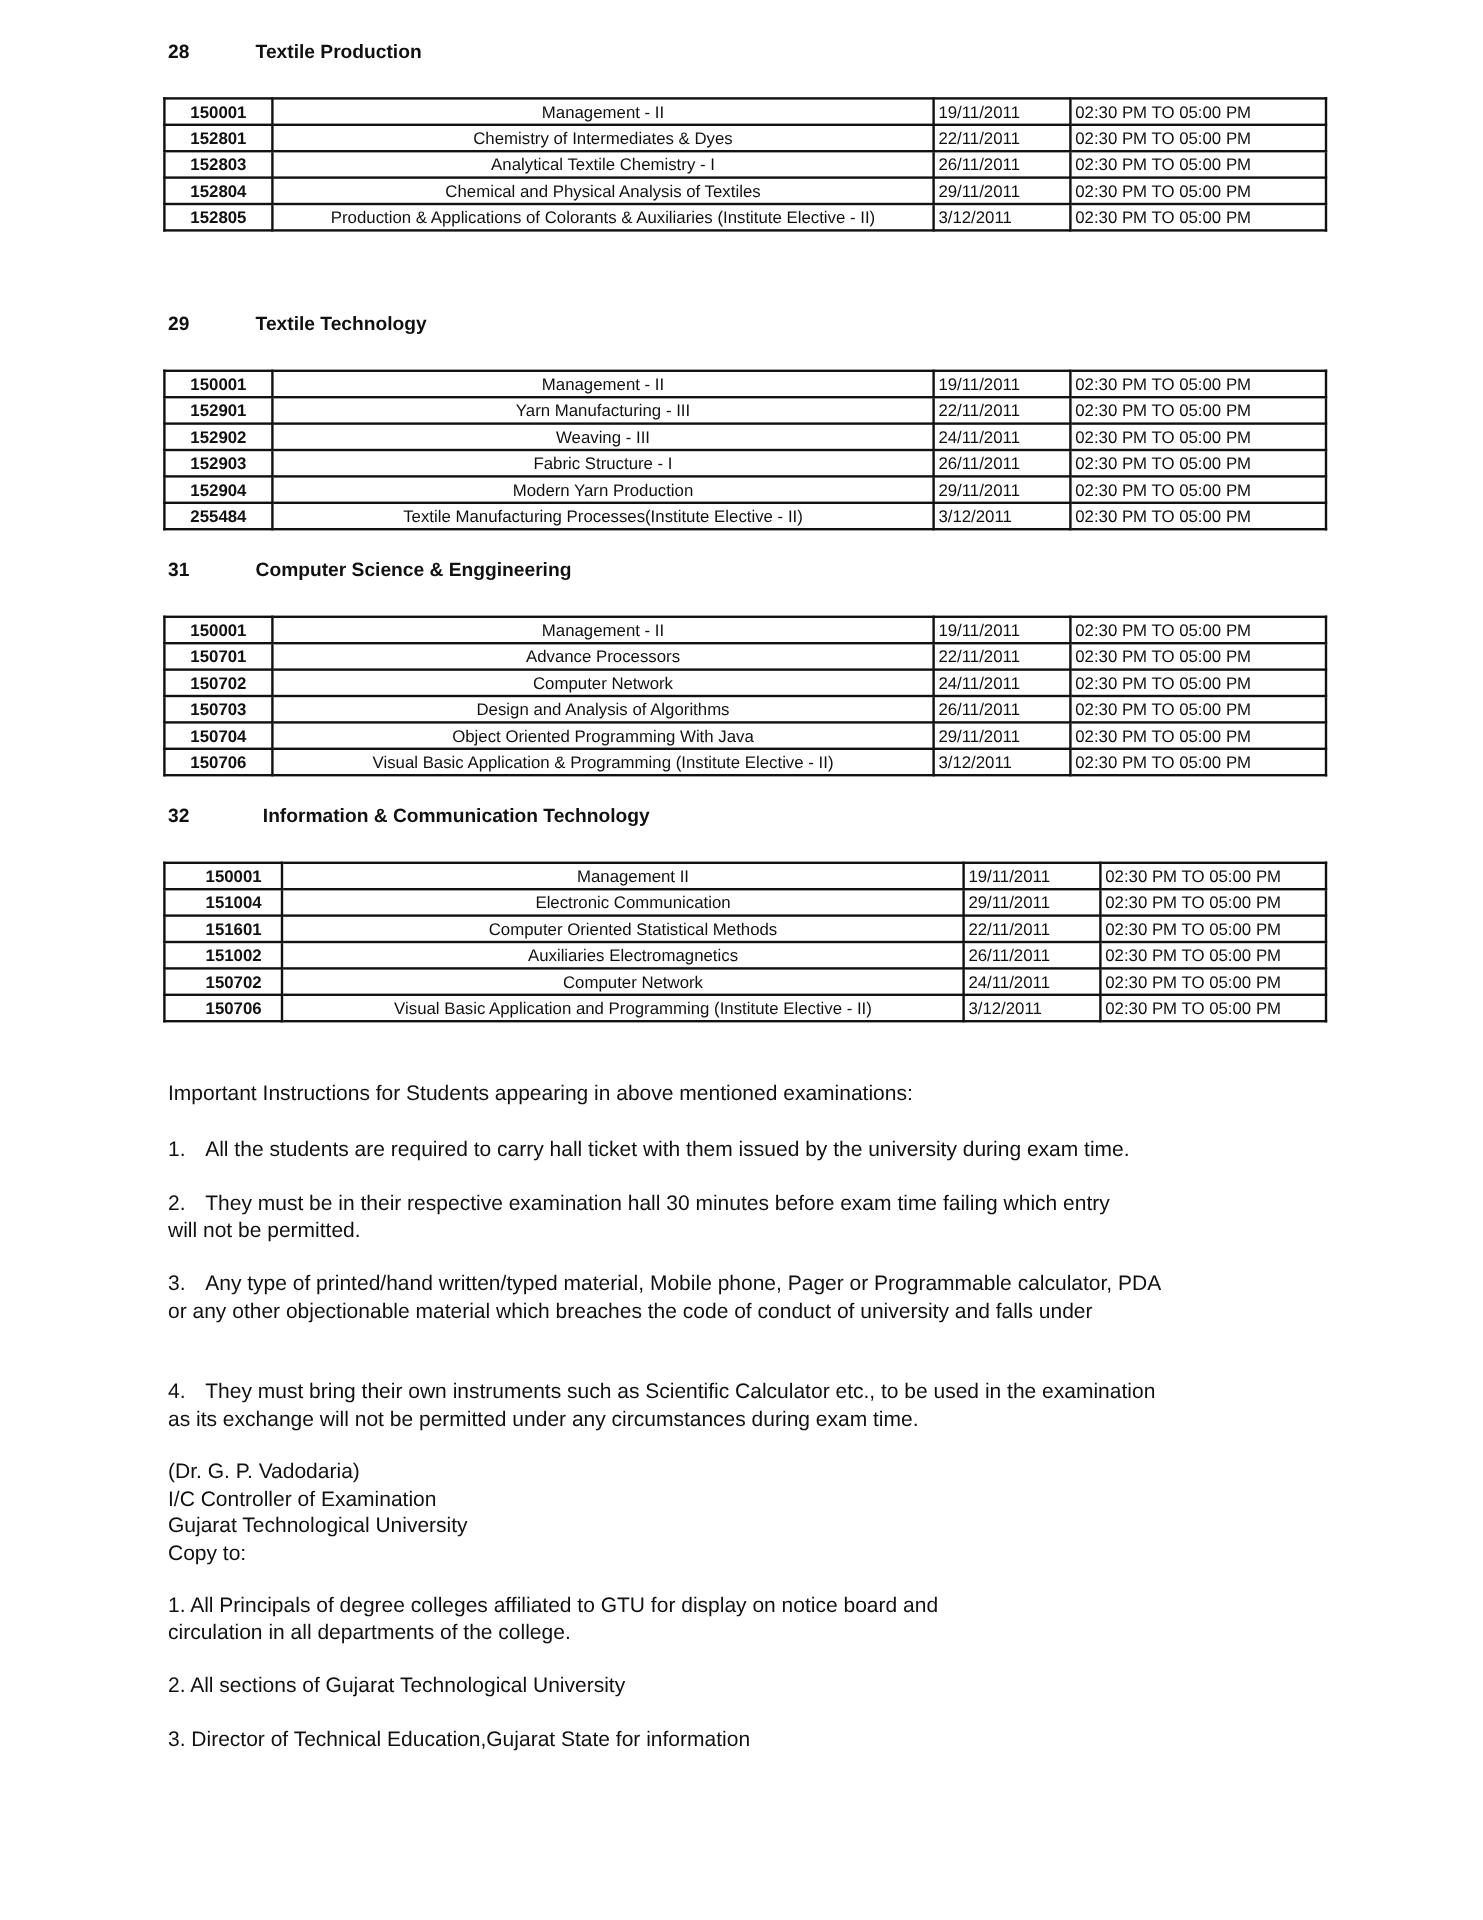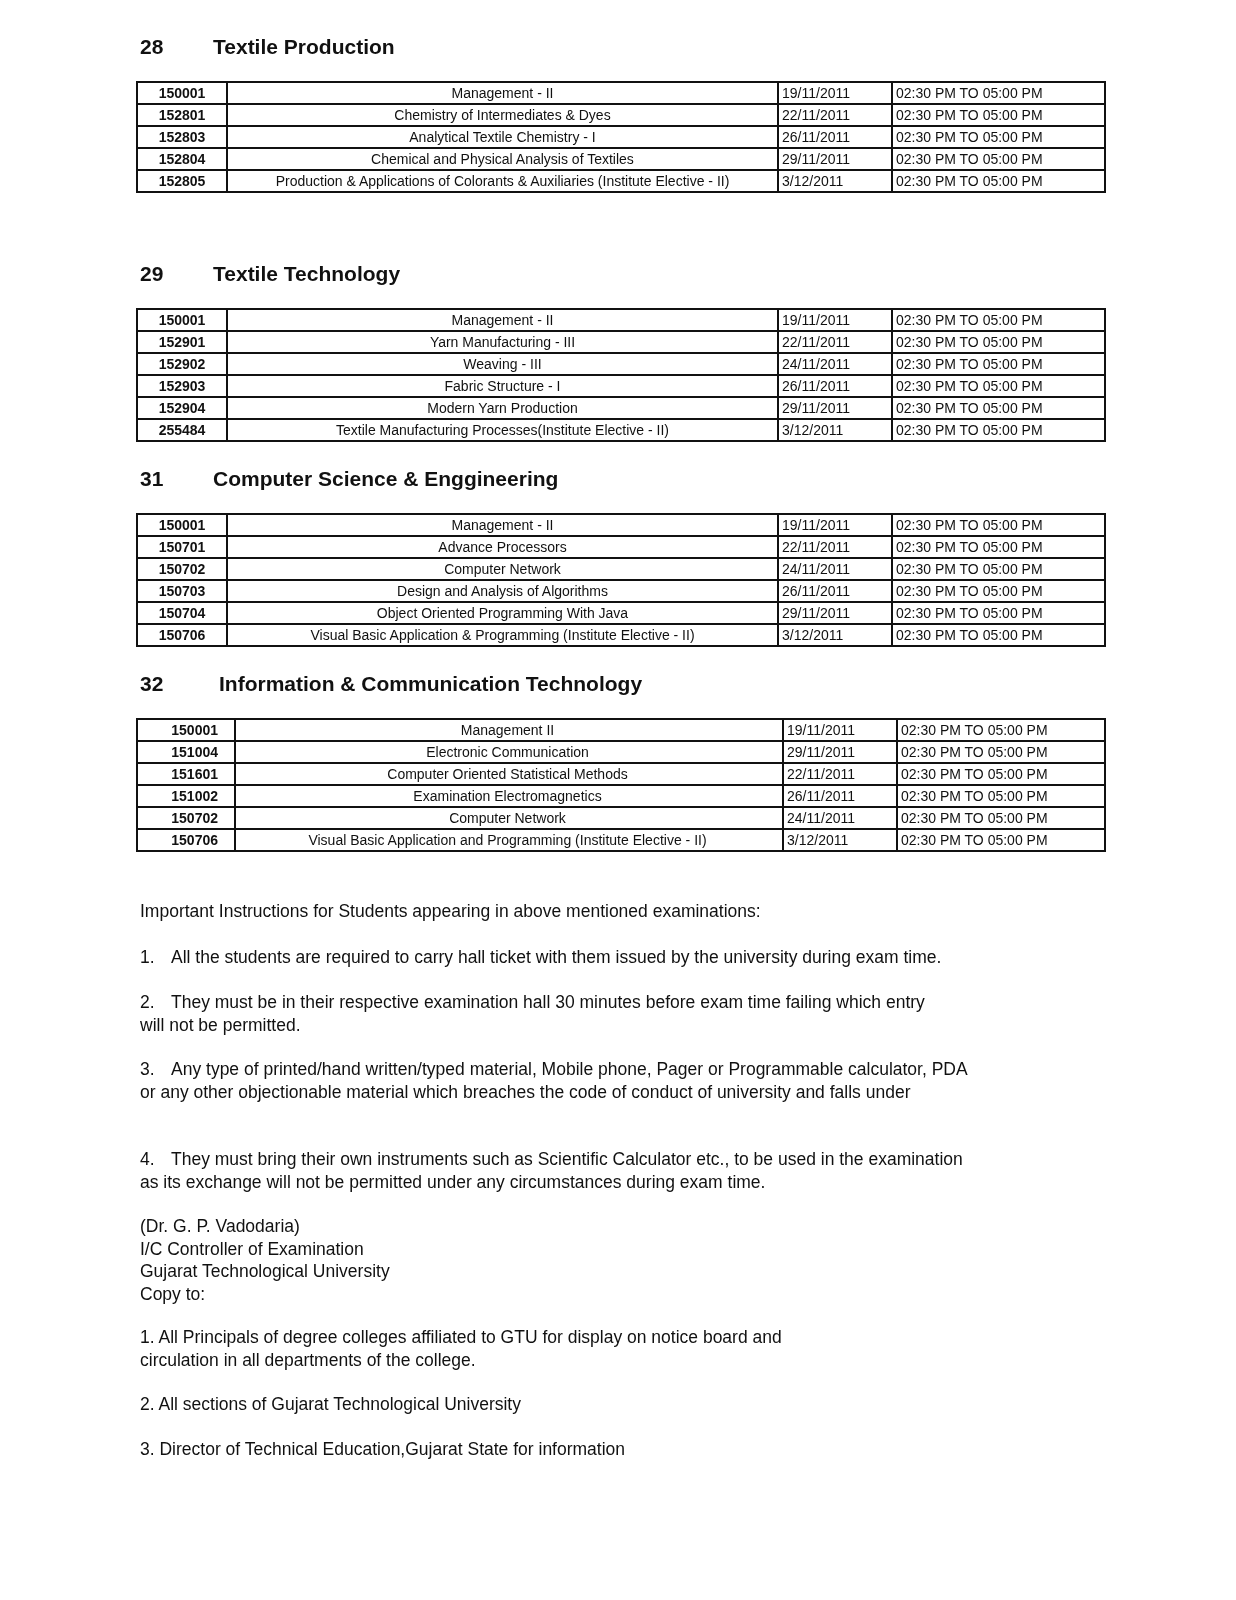--- a/index.html
+++ b/index.html
@@ -1,37 +1,37 @@
 <!DOCTYPE html>
 <html><head>
 <meta charset="utf-8">
 <style>
   html, body { margin: 0; padding: 0; background: #ffffff; }
   body {
     width: 1236px; height: 1600px; position: relative; overflow: hidden;
     font-family: "Liberation Sans", sans-serif; color: #111;
   }
   .section-head {
-    position: absolute; left: 140px; font-weight: bold; font-size: 21px;
+    position: absolute; left: 140px; font-weight: bold; font-size: 16px;
   }
   .section-head .num { display: inline-block; width: 73px; }
   .section-head.wide .num { width: 79px; }
   table.sched {
     position: absolute; left: 136px; width: 970px;
     border-collapse: collapse; font-size: 14px; table-layout: fixed;
   }
   table.sched td {
     border: 2px solid #111; padding: 0 3px; height: 18px; line-height: 20px;
     vertical-align: top; white-space: nowrap;
   }
   table.sched td.code { width: 88px; text-align: center; font-weight: bold; padding: 0; }
   table.sched td.subj { width: 543px; white-space: normal; text-align: center; }
   table.sched td.date { width: 106px; }
   table.sched td.time { }
-  table.ict td.subj { padding-left: 0; }
+  table.ict td.subj { padding-left: 20px; }
   table.ict td.code { text-align: right; padding-right: 16px; width: 80px; }
   .para {
     position: absolute; left: 140px; font-size: 17.5px; line-height: 22.5px; width: 900px;
   }
   .para .n { display: inline-block; width: 31px; }
 </style>
 </head>
 <body>
 
 <div class="section-head" style="top:35px;">
@@ -178,21 +178,21 @@
         <td class="time">02:30 PM TO 05:00 PM</td>
       </tr>
       <tr>
         <td class="code">151601</td>
         <td class="subj">Computer Oriented Statistical Methods</td>
         <td class="date">22/11/2011</td>
         <td class="time">02:30 PM TO 05:00 PM</td>
       </tr>
       <tr>
         <td class="code">151002</td>
-        <td class="subj">Examination Electromagnetics</td>
+        <td class="subj">Auxiliaries Electromagnetics</td>
         <td class="date">26/11/2011</td>
         <td class="time">02:30 PM TO 05:00 PM</td>
       </tr>
       <tr>
         <td class="code">150702</td>
         <td class="subj">Computer Network</td>
         <td class="date">24/11/2011</td>
         <td class="time">02:30 PM TO 05:00 PM</td>
       </tr>
       <tr>

